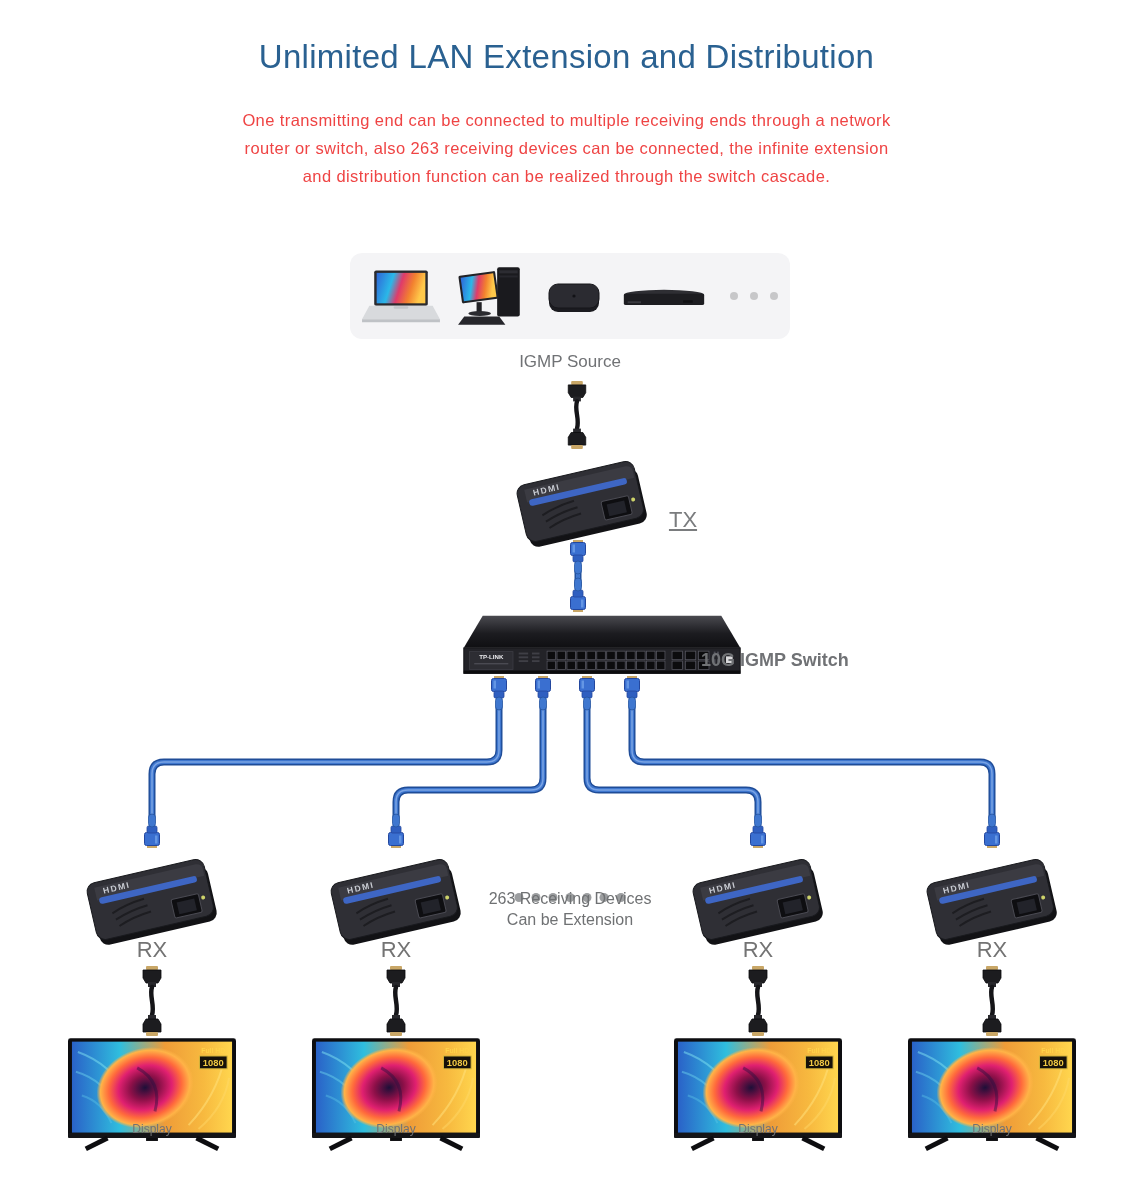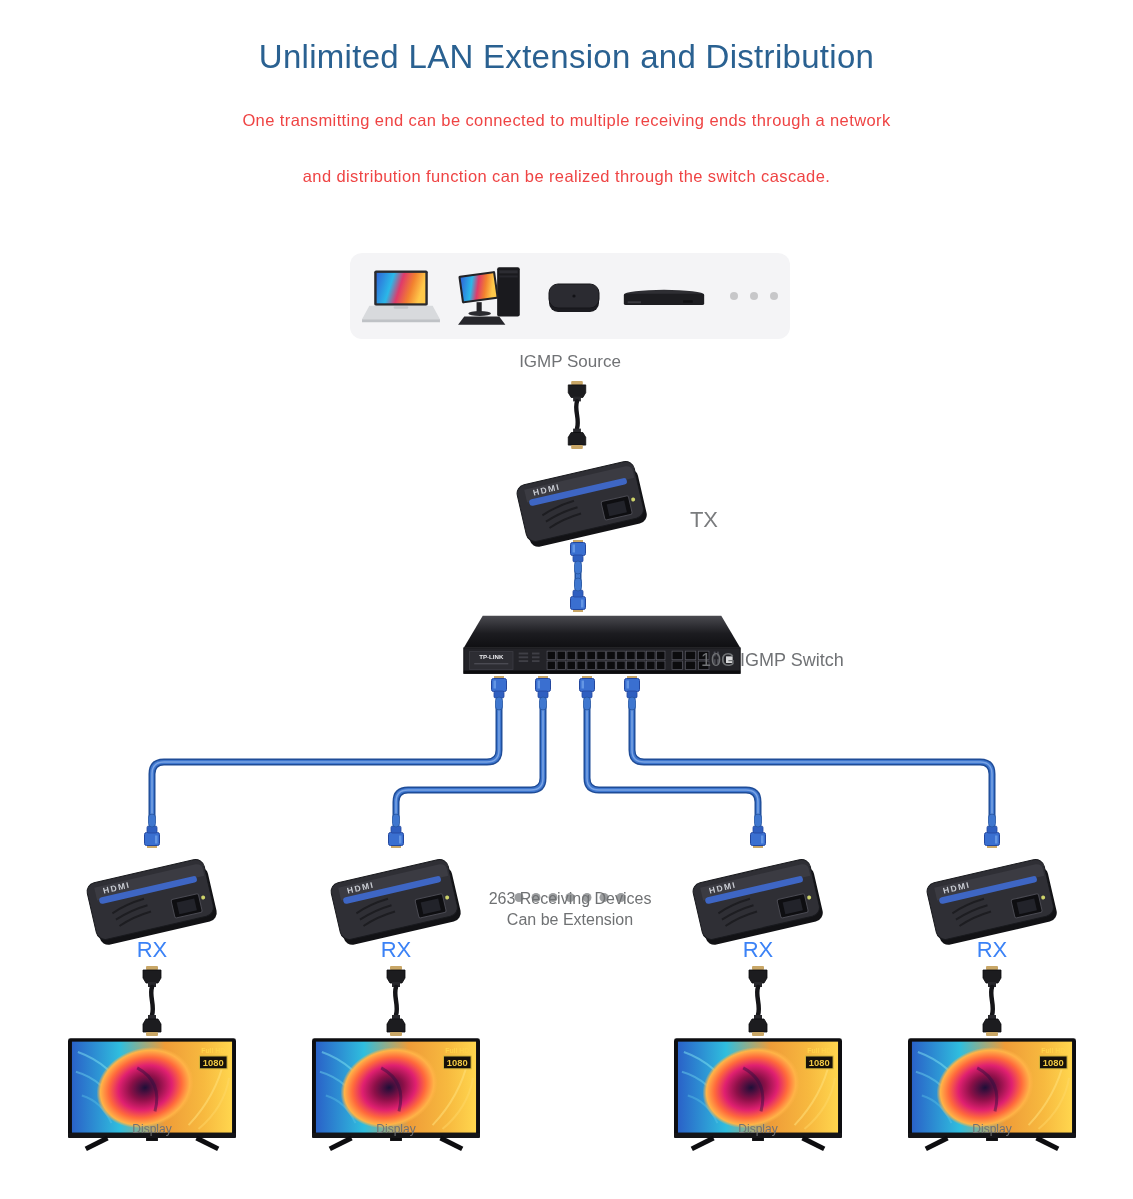--- a/index.html
+++ b/index.html
@@ -18,23 +18,23 @@
   }
   #source-panel{
     position:absolute;left:350px;top:253px;width:440px;height:86px;
     background:#f4f4f6;border-radius:12px;
     display:flex;align-items:center;justify-content:center;gap:16px;padding:0;box-sizing:border-box;
   }
   .panel-dots{display:flex;gap:12px;align-items:center;margin-left:6px;}
   .panel-dots i{width:8px;height:8px;border-radius:50%;background:#c7c7c9;display:block;}
   .lbl{position:absolute;color:#707275;text-align:center;}
   #lbl-source{left:350px;top:352px;width:440px;font-size:17px;}
-  #lbl-tx{left:648px;top:507px;width:70px;font-size:22px;text-align:right;color:#7a7c7e;}
-  #lbl-switch{left:701px;top:650px;width:200px;font-size:18px;text-align:left;}
-  .rx-lbl{top:937px;width:80px;font-size:22px;color:#3b82f6;}
+  #lbl-tx{left:648px;top:507px;width:70px;font-size:22px;text-align:center;color:#7a7c7e;text-decoration:underline;}
+  #lbl-switch{left:701px;top:650px;width:200px;font-size:18px;text-align:left;font-weight:bold;}
+  .rx-lbl{top:937px;width:80px;font-size:22px;color:#737373;}
   .disp-lbl{top:1122px;width:120px;font-size:12px;}
   #recv-dots{
     position:absolute;left:570px;top:893px;transform:translateX(-50%);
     display:flex;gap:8px;align-items:center;
   }
   #recv-dots i{width:9px;height:9px;border-radius:50%;background:#9c9ea0;display:block;}
   #recv-note{
     position:absolute;left:570px;top:888px;transform:translateX(-50%);width:230px;
     text-align:center;font-size:16px;line-height:21px;color:#6f7173;
   }
@@ -215,21 +215,21 @@
         <path d="M40,101 L18,112" stroke="#0d0d10" stroke-width="5"></path>
         <path d="M130,101 L152,112" stroke="#0d0d10" stroke-width="5"></path>
       </g>
     </defs>
   </svg>
   </div>
 
   <h1 id="title">Unlimited LAN Extension and Distribution</h1>
   <p id="intro">
     <span>One transmitting end can be connected to multiple receiving ends through a network</span><br>
-    <br>
+    <span>router or switch, also 263 receiving devices can be connected, the infinite extension</span><br>
     <span>and distribution function can be realized through the switch cascade.</span>
   </p>
 
   <div id="source-panel">
     <svg width="78" height="56" viewBox="0 0 64 46">
         <use href="#sym-laptop"></use>
       </svg>
     <svg width="72" height="62" viewBox="0 0 70 60">
         <use href="#sym-desktop"></use>
       </svg>

